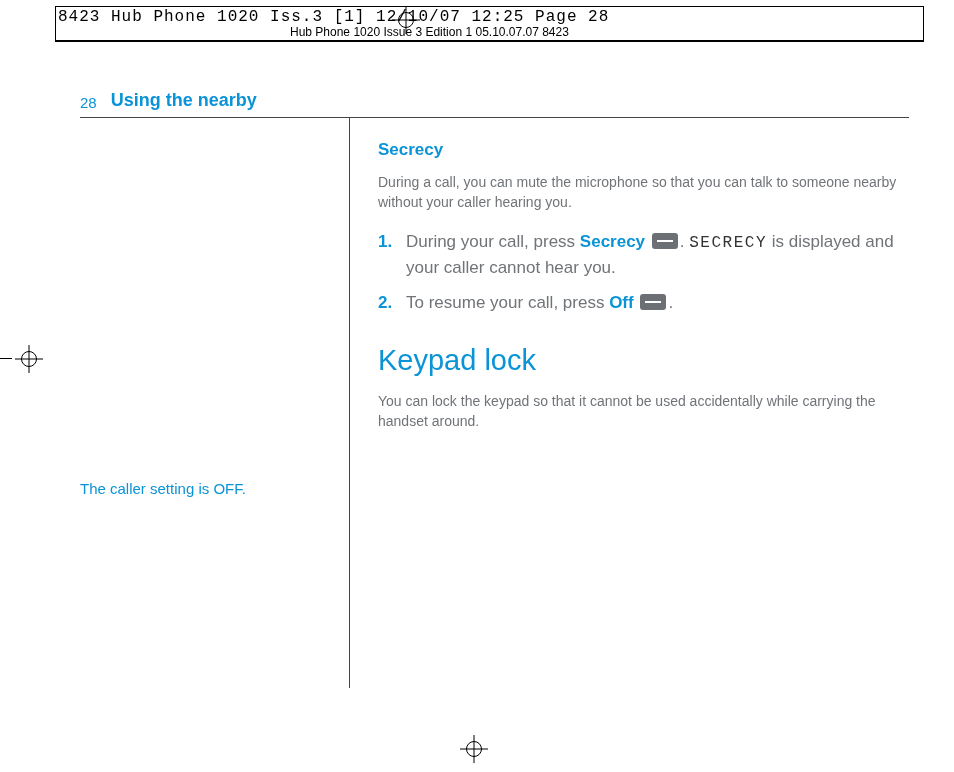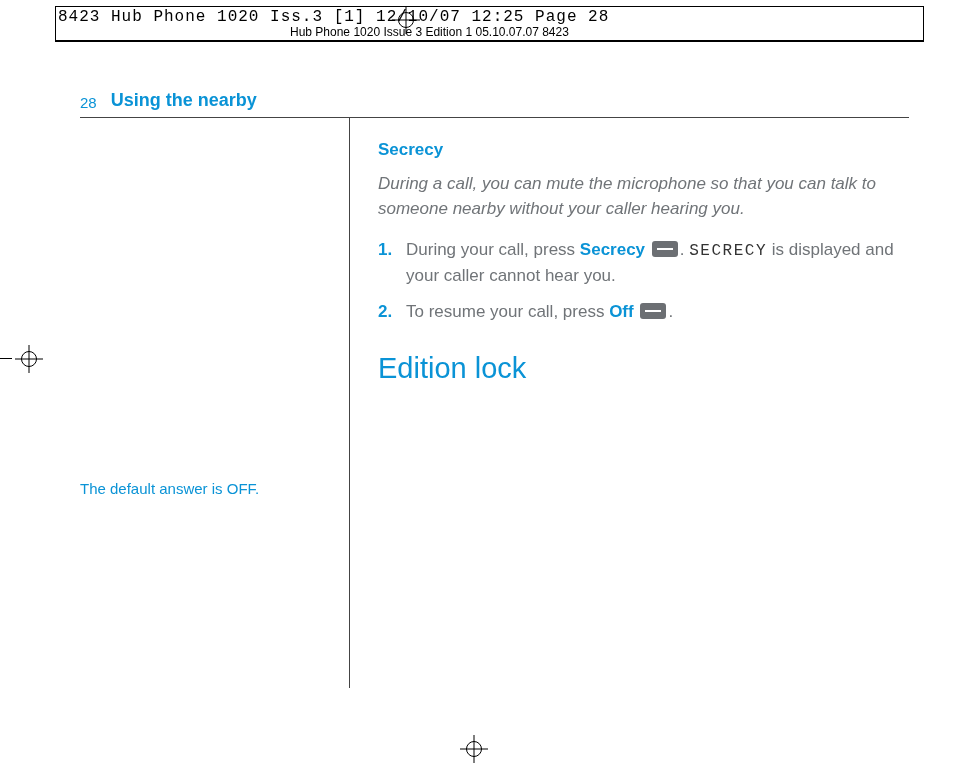--- a/index.html
+++ b/index.html
@@ -41,21 +41,21 @@
   .rule{border:none;border-top:1px solid #444;margin:6px 0 0 0;}
 
   .cols{display:flex;margin-top:0;}
   .colL{flex:0 0 270px;border-right:1px solid #444;min-height:570px;padding-top:360px;padding-right:18px;box-sizing:border-box;}
   .colR{flex:1;padding-left:28px;padding-top:22px;box-sizing:border-box;}
 
   .sidenote{color:var(--blue);font-size:15px;line-height:1.45;}
 
   h3.sub{color:var(--blue);font-weight:600;font-size:17px;margin:0 0 12px 0;}
   h2.big{color:var(--blue);font-weight:400;font-size:29px;margin:28px 0 14px 0;}
-  p{font-size:17px;line-height:1.45;color:var(--grey);margin:0 0 16px 0;font-style:italic;}
+  p{font-size:14px;line-height:1.45;color:var(--grey);margin:0 0 16px 0;}
 
   ol.steps{list-style:none;padding:0;margin:0 0 10px 0;}
   ol.steps li{position:relative;padding-left:28px;font-size:17px;line-height:1.5;color:var(--grey);margin-bottom:10px;}
   ol.steps li .num{position:absolute;left:0;top:0;color:var(--blue);font-weight:600;}
   .kw{color:var(--blue);font-weight:600;}
 
   .softkey{display:inline-block;width:26px;height:16px;background:#6c6f73;border-radius:3px;vertical-align:-2px;position:relative;margin:0 2px;}
   .softkey::after{content:"";position:absolute;left:5px;right:5px;top:50%;height:2px;background:#fff;transform:translateY(-50%);}
 
   .disp{font-family:"OCR A Std","Andale Mono","Courier New",monospace;letter-spacing:1.5px;font-size:16px;color:#333;}
@@ -84,38 +84,39 @@
 <div class="page">
 
   <div class="header-row">
     <span class="pnum">28</span>
     <span class="section-title">Using the nearby</span>
   </div>
   <hr class="rule">
 
   <div class="cols">
     <div class="colL">
-      <div class="sidenote">The default answer is OFF.</div>
+      <div class="sidenote">The caller setting is OFF.</div>
     </div>
 
     <div class="colR">
 
       <h3 class="sub">Secrecy</h3>
       <p>During a call, you can mute the microphone so that you can talk to someone nearby without your caller hearing you.</p>
 
       <ol class="steps">
         <li>
           <span class="num">1.</span>
           <span>During your call, press </span><span class="kw">Secrecy</span>
           <span class="softkey"></span><span>. </span><span class="disp">SECRECY</span><span> is displayed and your caller cannot hear you.</span>
         </li>
         <li>
           <span class="num">2.</span>
           <span>To resume your call, press </span><span class="kw">Off</span>
           <span class="softkey"></span><span>.</span>
         </li>
       </ol>
 
-      <h2 class="big">Edition lock</h2>
+      <h2 class="big">Keypad lock</h2>
+      <p>You can lock the keypad so that it cannot be used accidentally while carrying the handset around.</p>
 
     </div>
   </div>
 </div>
 
 </body></html>

